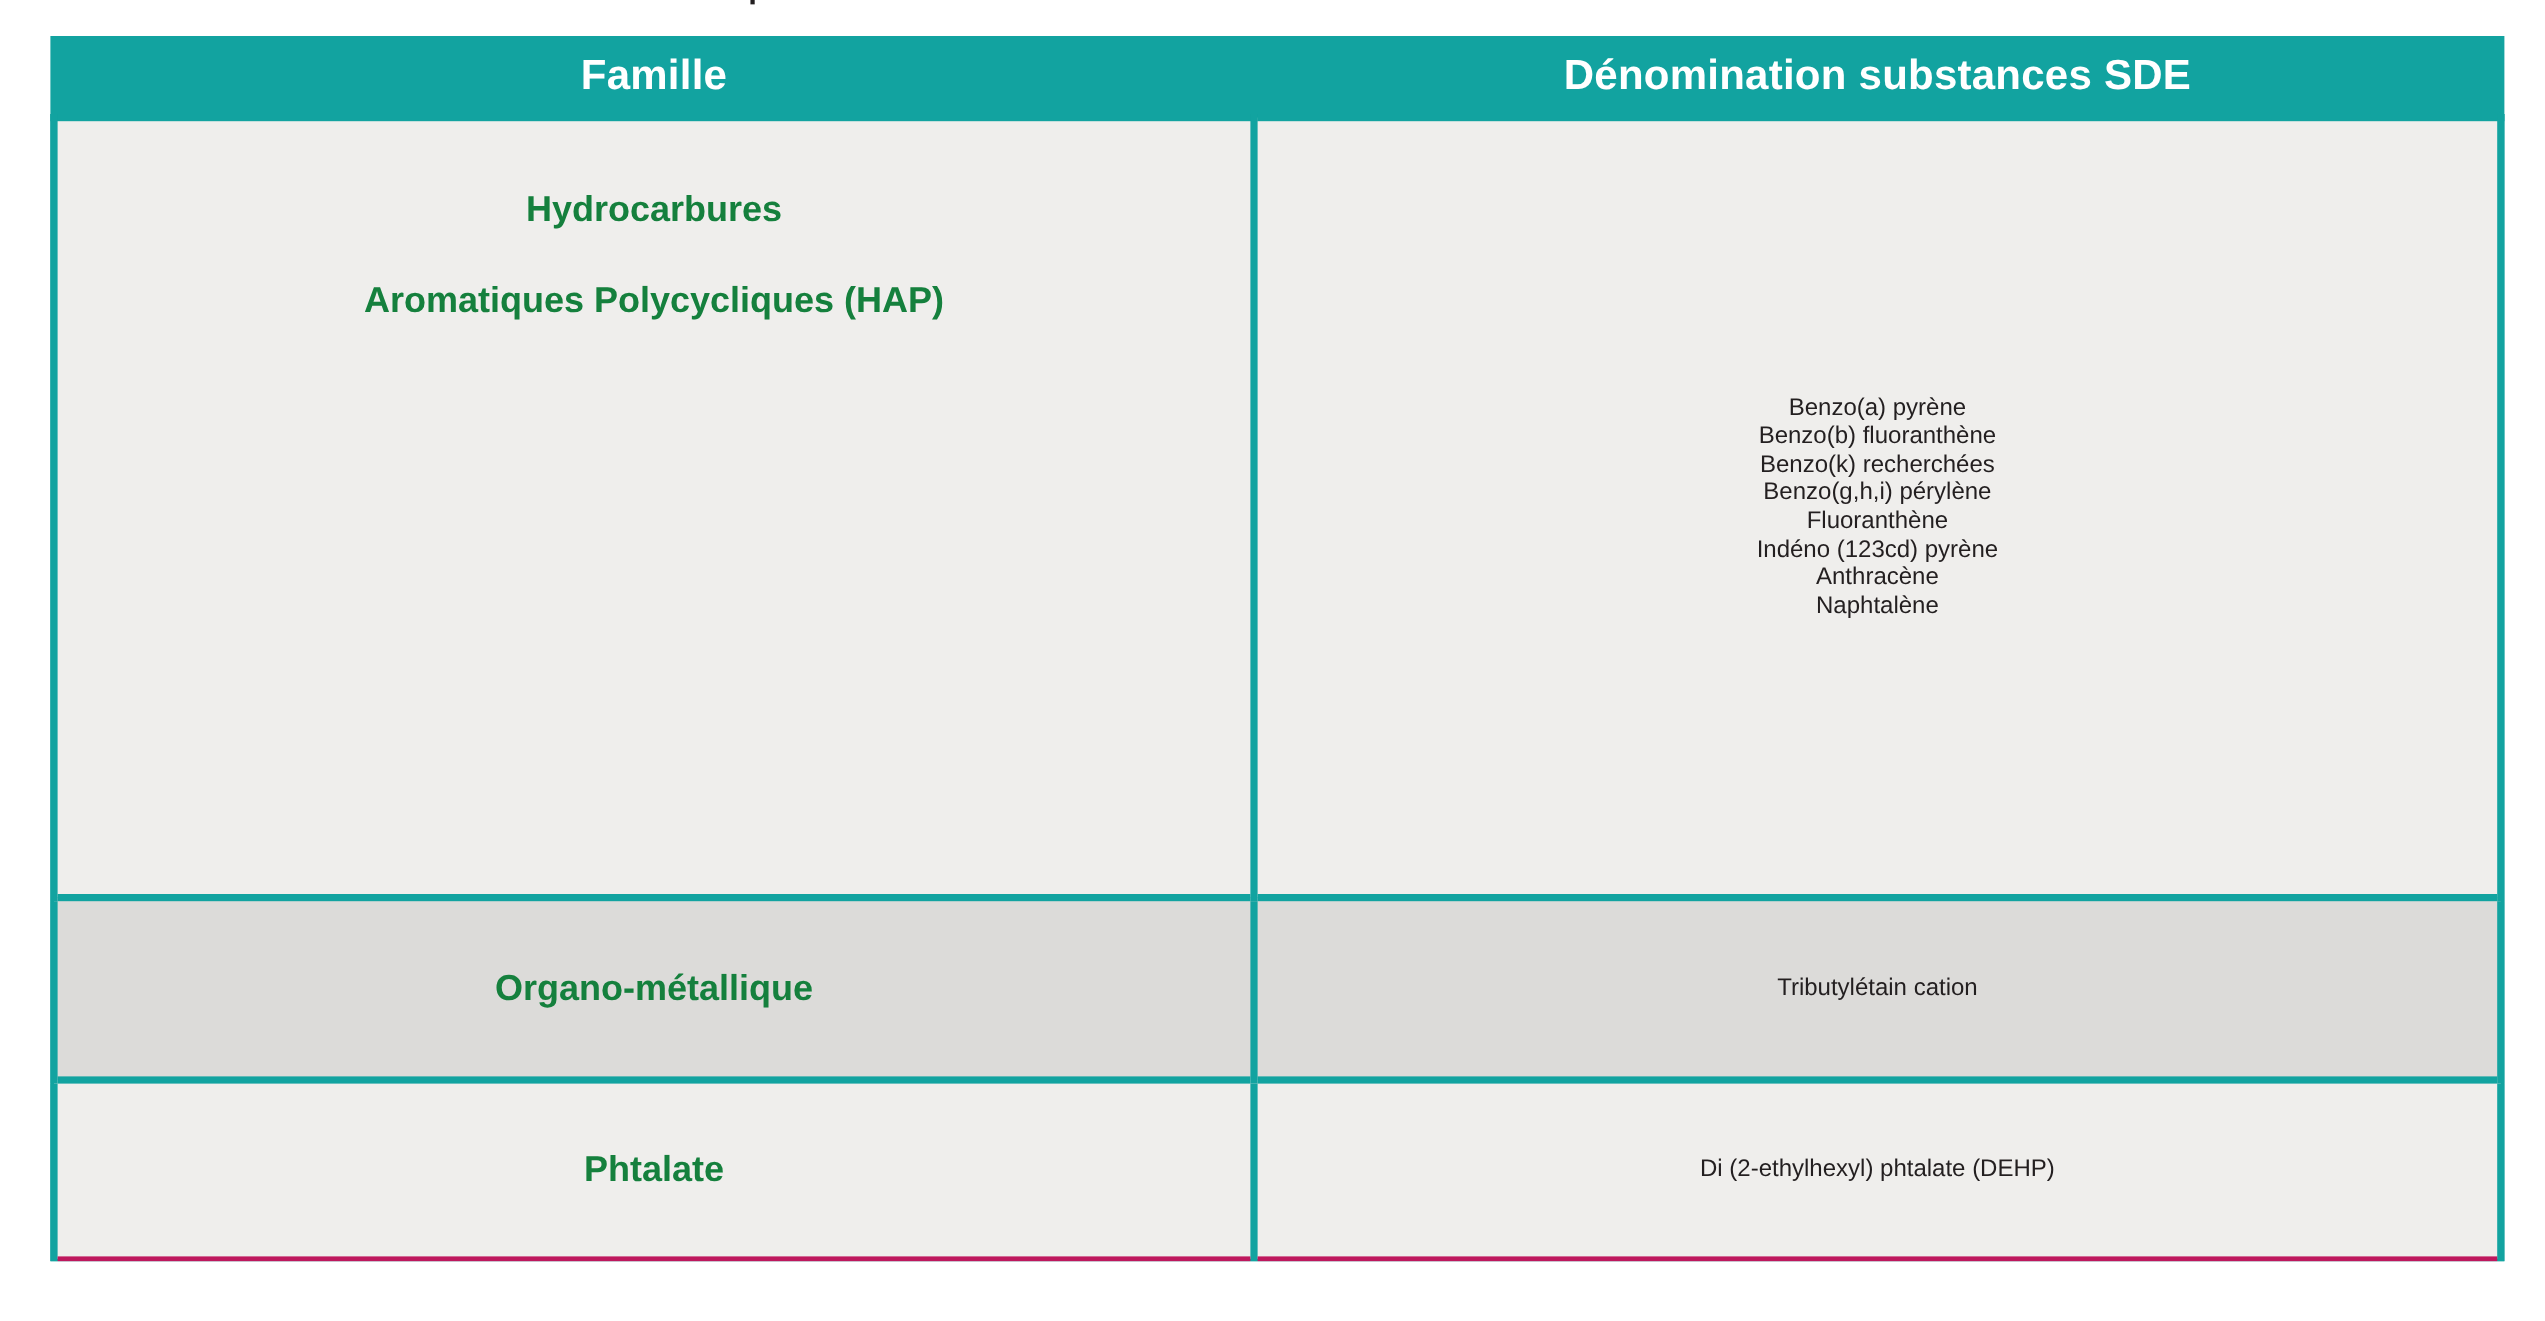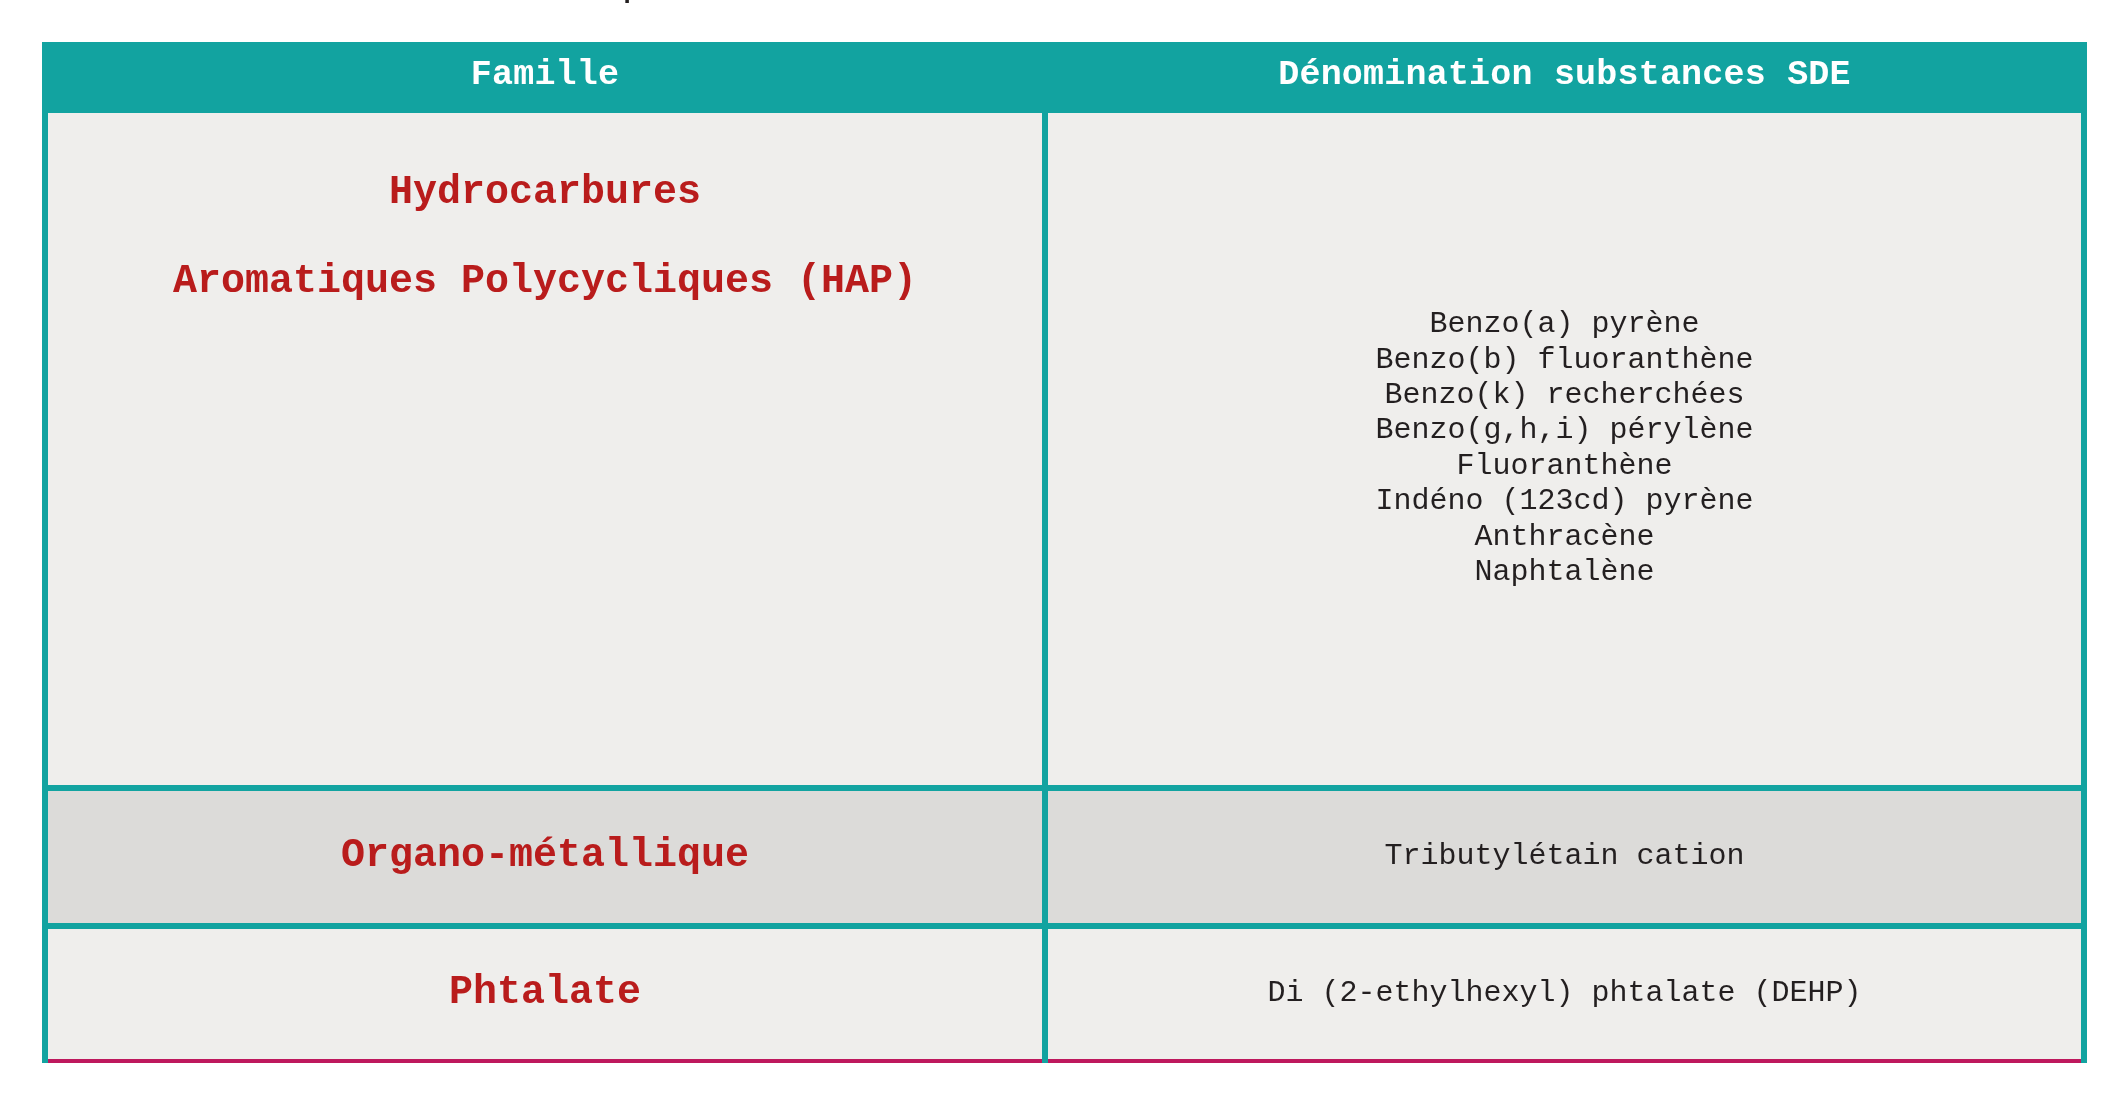--- a/index.html
+++ b/index.html
@@ -32,24 +32,23 @@
     padding-left: 150px;
     box-sizing: border-box;
   }
   #caption-sliver .cap-rest {
     color: #231F20;
   }
 
   #table-wrapper {
     position: absolute;
     left: 42px;
-    top: 42px;
+    top: 30px;
     width: 1850px;
     height: 1021px;
-    font-family: Liberation Mono, monospace;
   }
 
   table.substance-table {
     width: 2039px;
     height: 1021px;
     border-collapse: collapse;
     table-layout: fixed;
     background: #12A3A0;
   }
 
@@ -76,27 +75,27 @@
     text-align: center;
   }
   tbody tr:last-child td {
     border-bottom: 4px solid #be185d;
   }
 
   tbody tr.row-light td { background: #EFEEEC; }
   tbody tr.row-dark  td { background: #DCDBD9; }
 
   td.cell-famille {
-    font-size: 40px;
+    font-size: 30px;
     font-weight: bold;
-    color: #b91c1c;
+    color: #15803d;
     line-height: 1.32;
   }
   td.cell-substance {
-    font-size: 30px;
+    font-size: 20px;
     font-weight: normal;
     color: #231F20;
     line-height: 1.18;
   }
 
   
   td.cell-famille.align-top { vertical-align: top; }
   td.cell-famille.align-middle { vertical-align: middle; }
   td.cell-substance { vertical-align: middle; }
 

